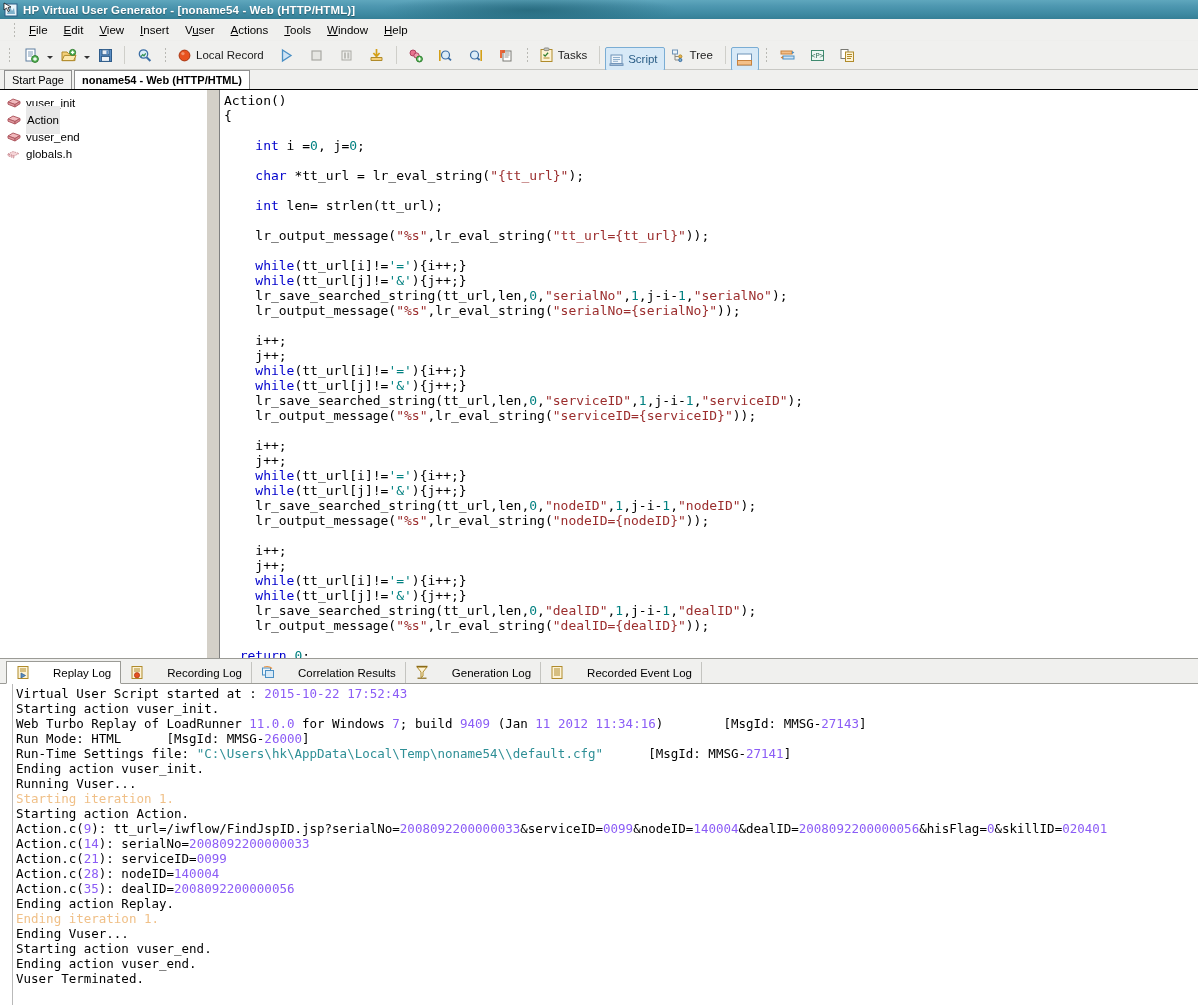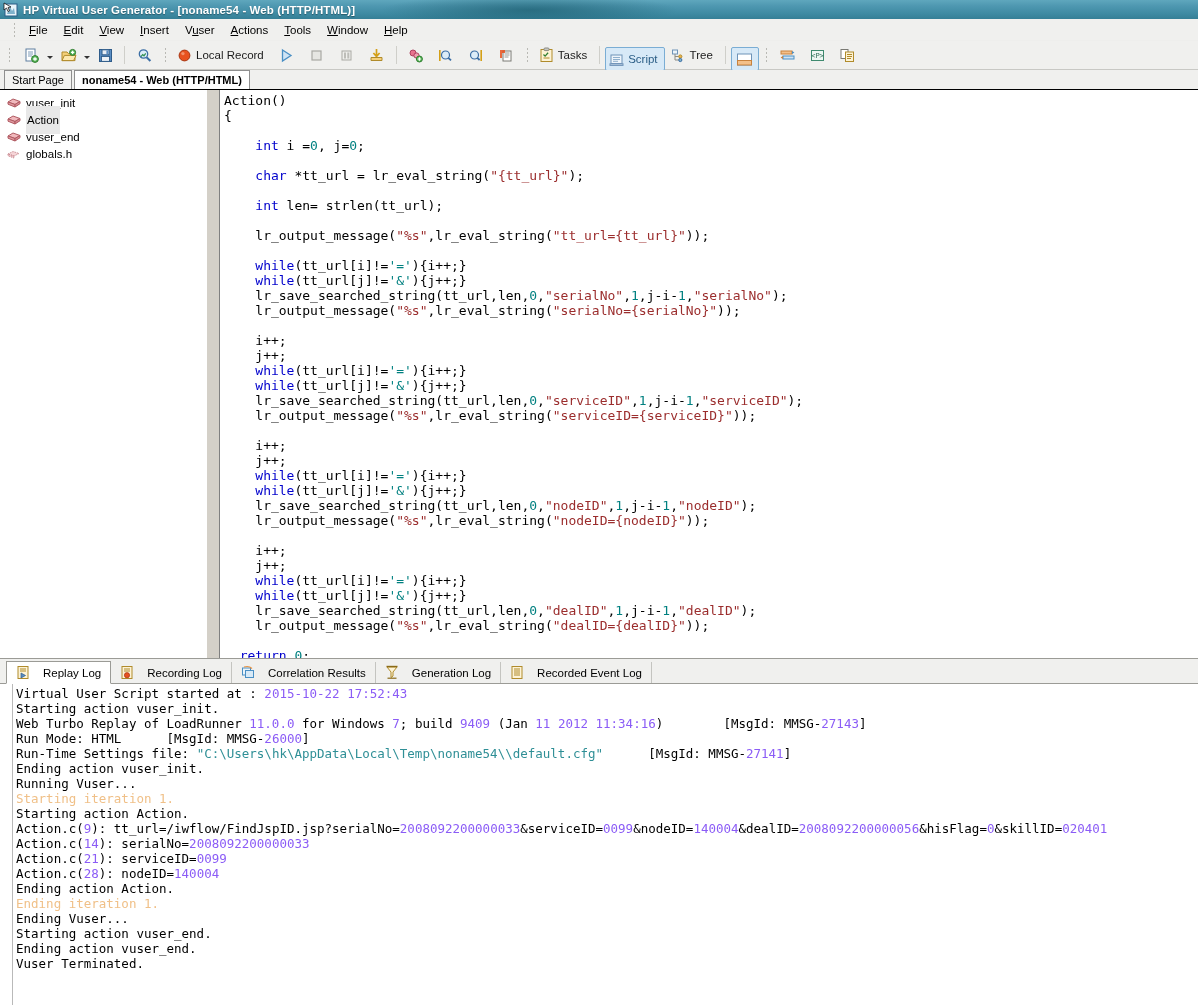--- a/index.html
+++ b/index.html
@@ -143,21 +143,21 @@
   
   .logpane{
     flex:1 1 auto; display:flex; flex-direction:column;
     background:#f0f0ee; border-top:1px solid #9b9b96;
   }
   .logtabs{
     height: 24px; display:flex; align-items:flex-end; padding-left:6px;
     background:#f0f0ee; box-sizing:border-box;
   }
   .ltab{
-    height:21px; display:flex;align-items:center;gap:13px; padding:0 9px;
+    height:21px; display:flex;align-items:center;gap:23px; padding:0 9px;
     font-size:11.5px; color:#000; background:#f0f0ee;
     border-right:1px solid #c4c4c0;
     font-family:"Liberation Sans",sans-serif; white-space:nowrap;
   }
   .ltab.active{
     background:#ffffff; border:1px solid #9b9b96; border-bottom:1px solid #fff;
     border-right:1px solid #9b9b96;
     position:relative; z-index:3; margin-bottom:-1px;
   }
   .ltab .li{width:14px;height:15px;flex:0 0 auto;display:block}
@@ -522,21 +522,22 @@
         <div class="logline"><span class="">Run Mode: HTML      [MsgId: MMSG-</span><span class="lnum">26000</span><span class="">]</span></div>
         <div class="logline"><span class="">Run-Time Settings file: </span><span class="lstr">"C:\Users\hk\AppData\Local\Temp\noname54\\default.cfg"</span><span class="">      [MsgId: MMSG-</span><span class="lnum">27141</span><span class="">]</span></div>
         <div class="logline"><span class="">Ending action vuser_init.</span></div>
         <div class="logline"><span class="">Running Vuser...</span></div>
         <div class="logline"><span class="lorange">Starting iteration 1.</span></div>
         <div class="logline"><span class="">Starting action Action.</span></div>
         <div class="logline"><span class="">Action.c(</span><span class="lnum">9</span><span class="">): tt_url=/iwflow/FindJspID.jsp?serialNo=</span><span class="lnum">2008092200000033</span><span class="">&amp;serviceID=</span><span class="lnum">0099</span><span class="">&amp;nodeID=</span><span class="lnum">140004</span><span class="">&amp;dealID=</span><span class="lnum">2008092200000056</span><span class="">&amp;hisFlag=</span><span class="lnum">0</span><span class="">&amp;skillID=</span><span class="lnum">020401</span></div>
         <div class="logline"><span class="">Action.c(</span><span class="lnum">14</span><span class="">): serialNo=</span><span class="lnum">2008092200000033</span></div>
         <div class="logline"><span class="">Action.c(</span><span class="lnum">21</span><span class="">): serviceID=</span><span class="lnum">0099</span></div>
         <div class="logline"><span class="">Action.c(</span><span class="lnum">28</span><span class="">): nodeID=</span><span class="lnum">140004</span></div>
-        <div class="logline"><span class="">Ending action Action.</span></div>
+        <div class="logline"><span class="">Action.c(</span><span class="lnum">35</span><span class="">): dealID=</span><span class="lnum">2008092200000056</span></div>
+        <div class="logline"><span class="">Ending action Replay.</span></div>
         <div class="logline"><span class="lorange">Ending iteration 1.</span></div>
         <div class="logline"><span class="">Ending Vuser...</span></div>
         <div class="logline"><span class="">Starting action vuser_end.</span></div>
         <div class="logline"><span class="">Ending action vuser_end.</span></div>
         <div class="logline"><span class="">Vuser Terminated.</span></div>
       </div>
   </div>
 </div>
 
 </body></html>

